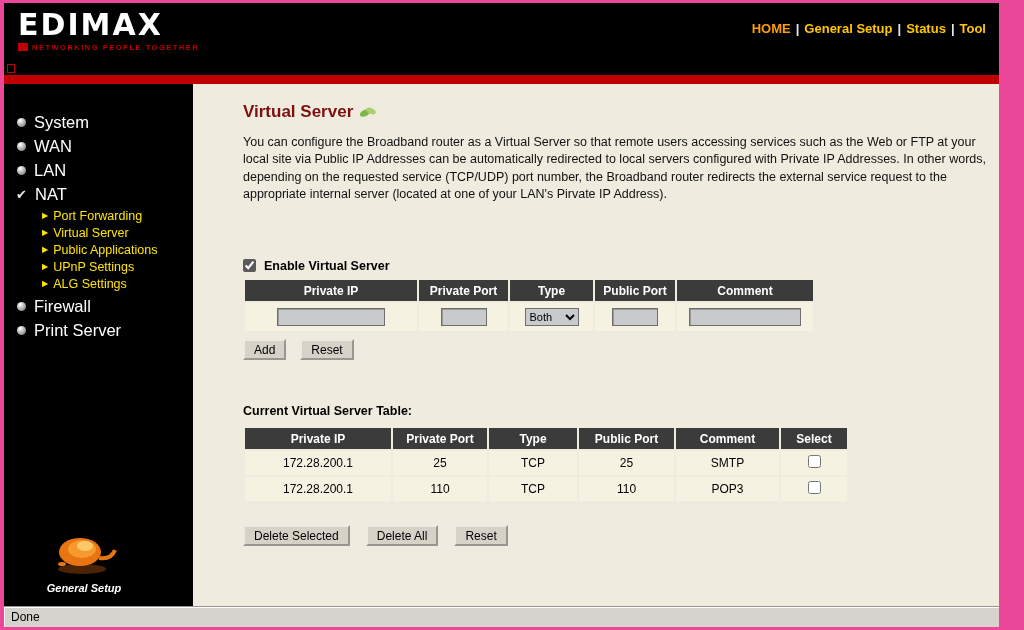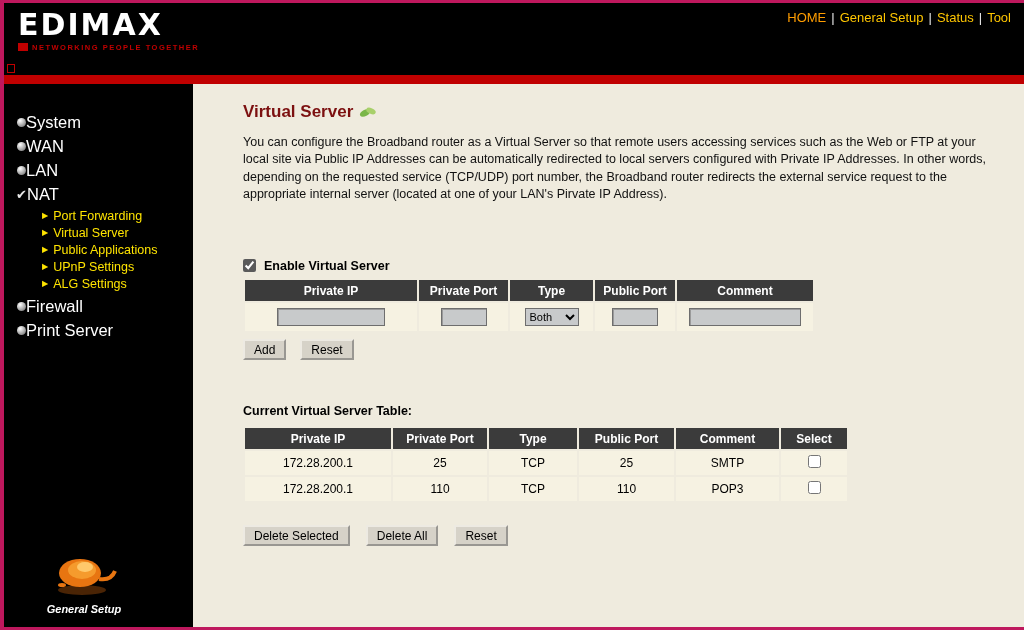--- a/index.html
+++ b/index.html
@@ -5,56 +5,56 @@
   * { box-sizing: border-box; }
   html,body { margin:0; padding:0; }
   body {
     width:1024px; height:630px;
     font-family:"Liberation Sans", sans-serif;
     background:#46678C;
     overflow:hidden;
   }
   .frame {
     width:1024px; height:630px;
-    padding:3px 0 3px 4px;
-    background:#be185d;
+    padding:3px 25px 3px 4px;
+    background:#ec4899;
   }
   .window {
     width:100%; height:100%;
     display:flex; flex-direction:column;
     background:#EFEBDE;
   }
   
   .topbar { height:72px; background:#000; position:relative; flex:none; }
   .logo { position:absolute; left:14px; top:7px; }
   .logo-text {
     color:#fff; font-family:"DejaVu Sans", sans-serif;
     font-size:30px; font-weight:800; letter-spacing:2px; line-height:1;
   }
   .logo-tagline { margin-top:3px; display:flex; align-items:flex-start; }
   .tag-block { display:inline-block; width:10px; height:8px; background:#C00000; margin-right:4px; }
   .logo-tagline-text { color:#C00000; font-size:7.5px; font-weight:bold; letter-spacing:1.5px; }
-  .topnav { position:absolute; right:8px; top:7px; font-size:13px; white-space:nowrap; }
+  .topnav { position:absolute; right:8px; top:18px; font-size:13px; white-space:nowrap;font-weight:bold; }
   .topnav a { color:#FFC600; text-decoration:none; margin:0 5px; cursor:pointer; }
   .topnav a.home { color:#FF9D00; }
   .topnav .sep { color:#E8E8E8; }
   .broken-marker {
     position:absolute; left:3px; bottom:2px;
     width:8px; height:9px; border:1px solid #C00000;
   }
   .redbar { height:9px; background:#C00000; flex:none; }
   
   .content-row { flex:1; display:flex; min-height:0; }
   .sidebar {
     width:189px; background:#000; flex:none; position:relative;
     padding-top:26px; color:#fff;
   }
   .menu { list-style:none; margin:0; padding:0 0 0 12px; }
   .menu-item {
-    display:flex; align-items:center; 
+    display:flex; align-items:center; gap:8px;
     color:#fff; font-size:16.5px; padding:2.5px 0; cursor:pointer;
   }
   .bullet {
     width:9px; height:9px; border-radius:50%; flex:none; margin-left:1px;
     background:radial-gradient(circle at 35% 30%, #ffffff, #8a8a8a 75%);
   }
   .check-icon { color:#E8E8E8; font-size:13px; width:11px; flex:none; }
   .submenu { list-style:none; margin:1px 0 2px 0; padding-left:26px; }
   .submenu li {
     display:flex; align-items:center; gap:5px;
@@ -283,15 +283,18 @@
 
         <div class="btn-row actions">
           <button>Delete Selected</button>
           <button>Delete All</button>
           <button>Reset</button>
         </div>
       </main>
 
     </div>
 
+    <div class="statusbar">
+      <span>Done</span>
+    </div>
 
   </div>
 </div>
 
 </body></html>

